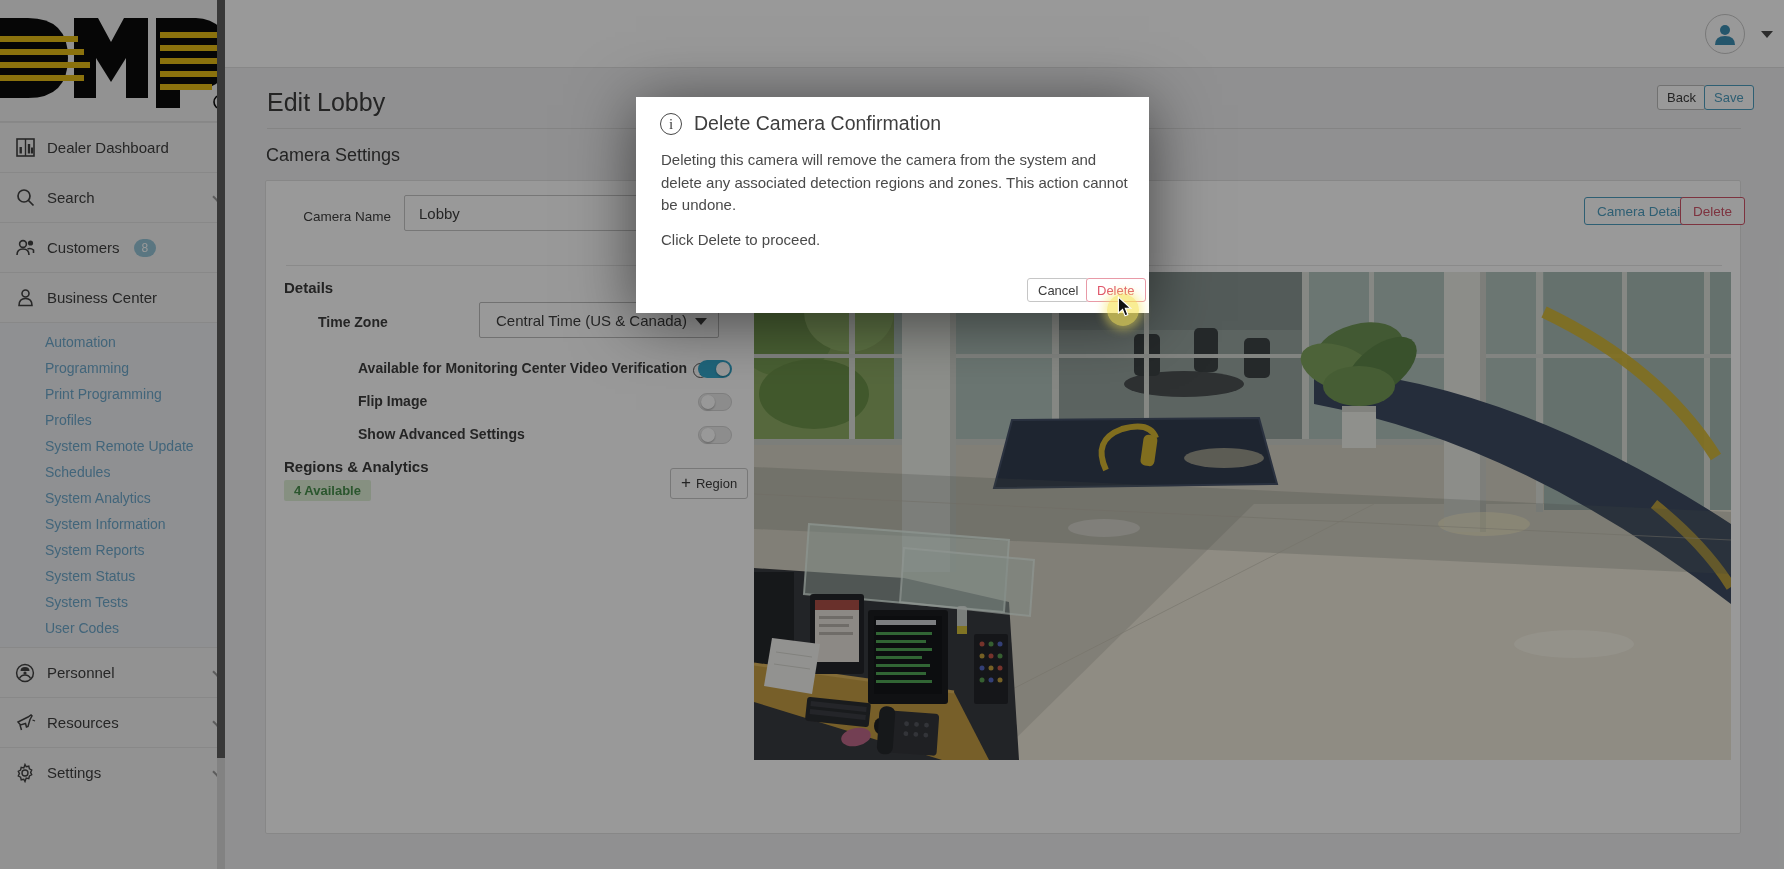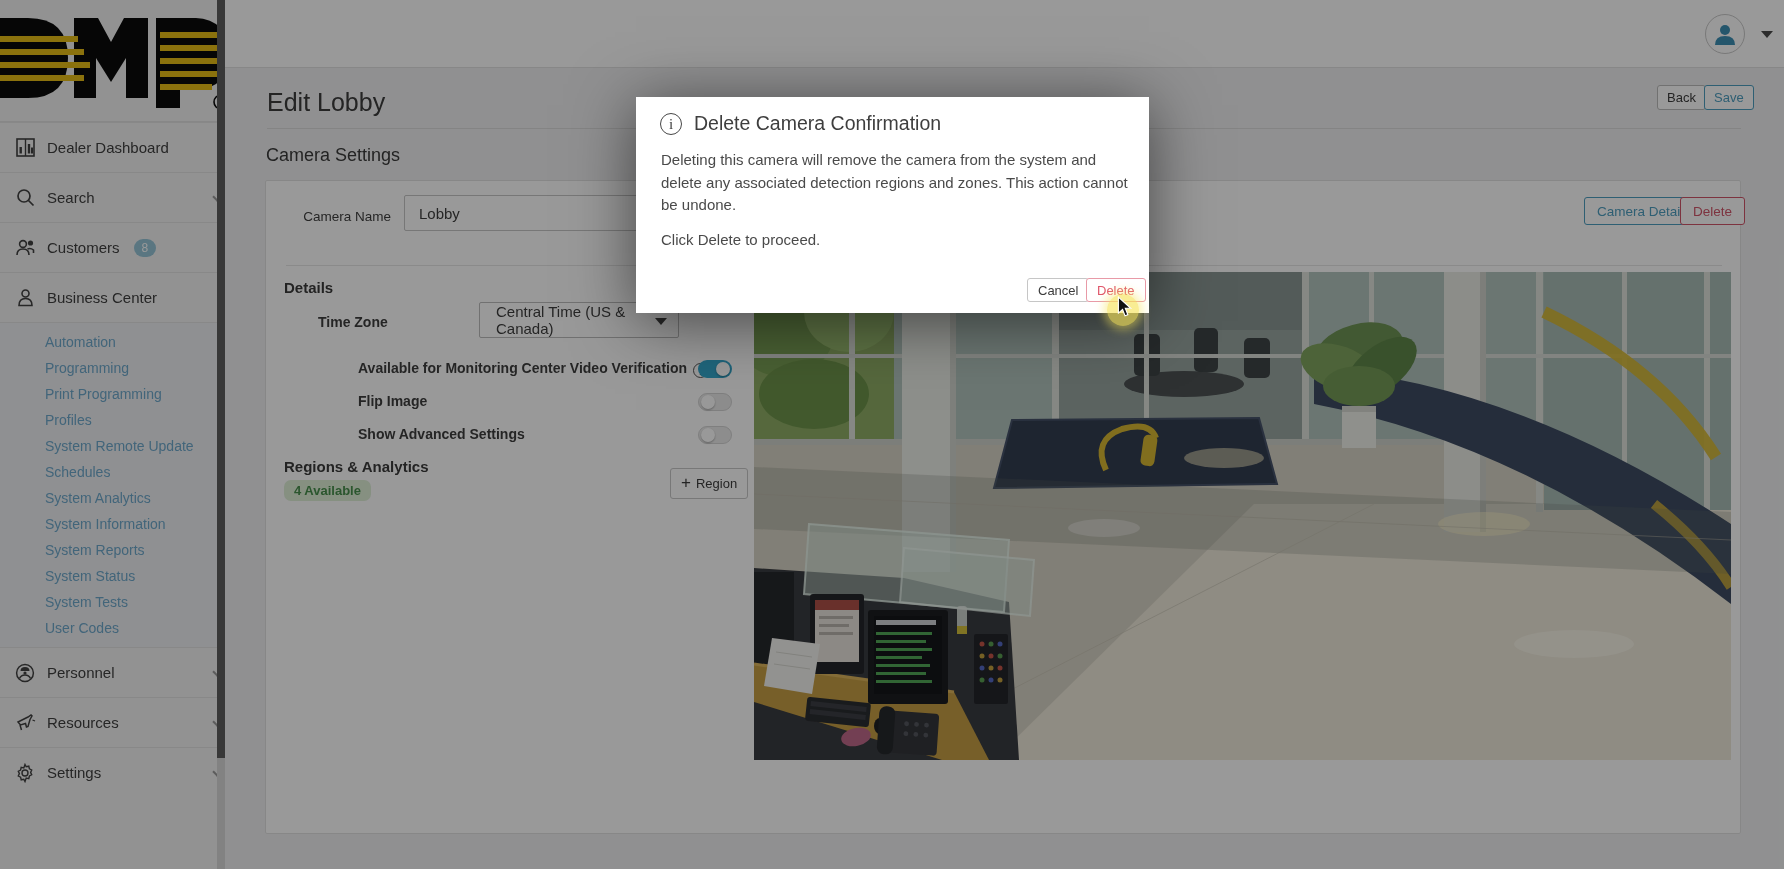--- a/index.html
+++ b/index.html
@@ -57,39 +57,39 @@
               font-family:"Liberation Sans",sans-serif;}
   #details-btn{position:absolute;left:1318px;top:16px;height:28px;padding:0 12px;font-size:13.5px;
                border:1px solid #4e9ec0;color:#4e9ec0;background:#fff;border-radius:3px;
                display:flex;align-items:center;cursor:pointer;}
   #card-delete-btn{position:absolute;left:1414px;top:16px;height:28px;padding:0 12px;font-size:13.5px;
                border:1px solid #d1566a;color:#d1566a;background:#fff;border-radius:3px;
                display:flex;align-items:center;cursor:pointer;}
   #card-divider{position:absolute;left:20px;top:84px;width:1436px;height:1px;background:#e6e6e6;}
   #options-title{position:absolute;left:18px;top:98px;font-size:15px;font-weight:bold;color:#3b3b3b;}
   #tz-label{position:absolute;left:52px;top:133px;}
-  #tz-select{position:absolute;left:213px;top:121px;width:200px;height:36px;border:1px solid #bdbdbd;
+  #tz-select{position:absolute;left:213px;top:121px;width:240px;height:36px;border:1px solid #bdbdbd;
              border-radius:2px;background:#fff;display:flex;align-items:center;padding:0 30px 0 16px;
              font-size:15px;color:#3f3f3f;cursor:pointer;}
   #tz-caret{position:absolute;right:11px;top:15px;width:0;height:0;border-left:6px solid transparent;
             border-right:6px solid transparent;border-top:7px solid #444;}
   .opt-label{position:absolute;left:52px;margin-left:40px;}
   .toggle{position:absolute;left:432px;width:34px;height:18px;border-radius:9px;cursor:pointer;}
   .toggle.on{background:#35a8cd;}
   .toggle.off{background:#ececec;border:1px solid #d4d4d4;}
   .knob{position:absolute;top:2px;width:14px;height:14px;border-radius:50%;background:#fff;
         box-shadow:0 1px 2px rgba(0,0,0,.3);}
   .toggle.on .knob{right:2px;}
   .toggle.off .knob{left:2px;top:1px;}
   .info-circle{display:inline-block;width:15px;height:15px;border:1px solid #555;border-radius:50%;
                font-family:"Liberation Serif",serif;font-size:11px;line-height:14px;text-align:center;
                color:#444;margin-left:6px;vertical-align:-2px;font-weight:normal;}
   #regions-title{position:absolute;left:18px;top:277px;font-size:15px;font-weight:bold;color:#3b3b3b;}
   #regions-pill{position:absolute;left:18px;top:299px;background:#dff0d8;color:#49904d;font-size:13px;
-                font-weight:bold;padding:3px 10px;border-radius:7px;}
+                font-weight:bold;padding:3px 10px;border-radius:2px;}
   #region-btn{position:absolute;left:404px;top:287px;height:31px;padding:0 10px;background:#fff;
               border:1px solid #c9c9c9;border-radius:3px;display:flex;align-items:center;gap:5px;
               font-size:13px;color:#3c3c3c;cursor:pointer;}
   #region-plus{font-size:17px;color:#3c3c3c;margin-top:-2px;}
   #scene{position:absolute;left:488px;top:91px;width:977px;height:488px;}
 
   
   #dim{position:absolute;left:0;top:0;width:1784px;height:869px;background:rgba(0,0,0,0.40);z-index:50;}
   #modal{position:absolute;left:636px;top:97px;width:513px;height:216px;background:#fff;z-index:60;
          box-shadow:0 8px 60px rgba(0,0,0,.55);}

